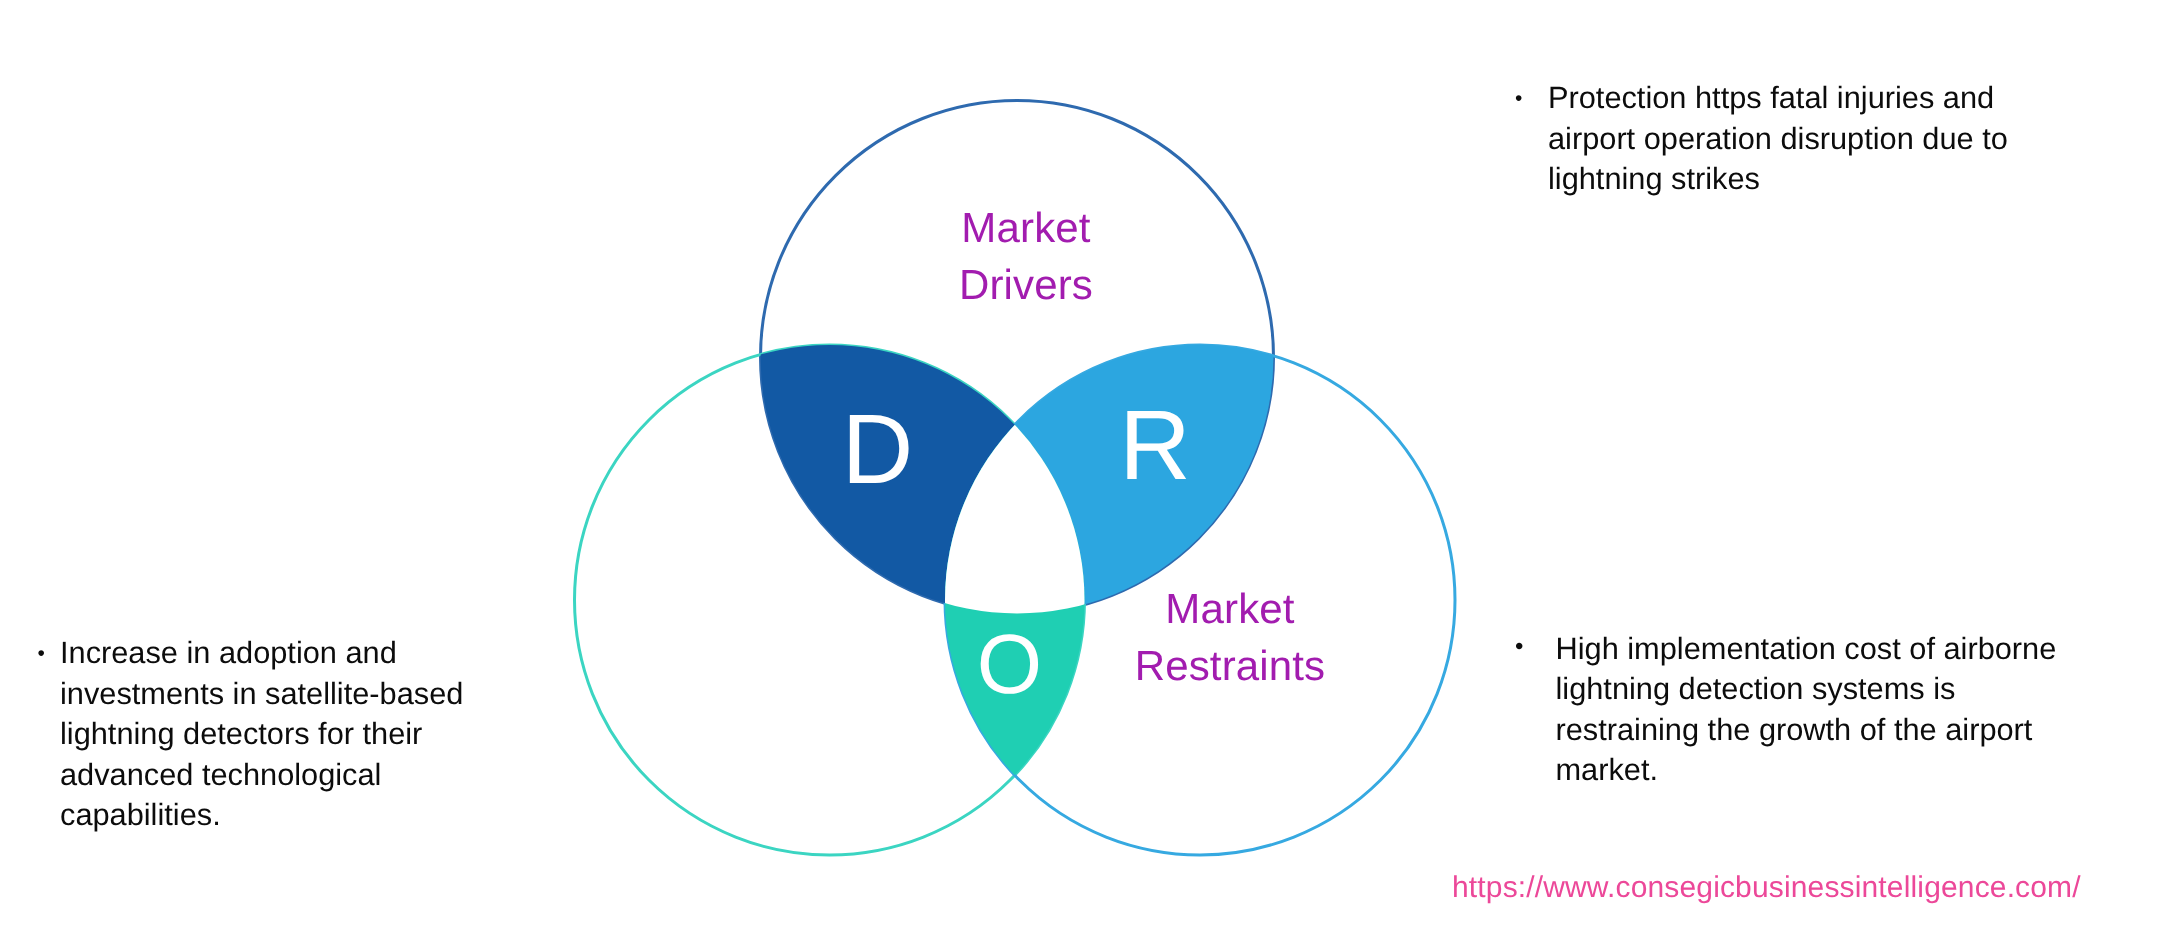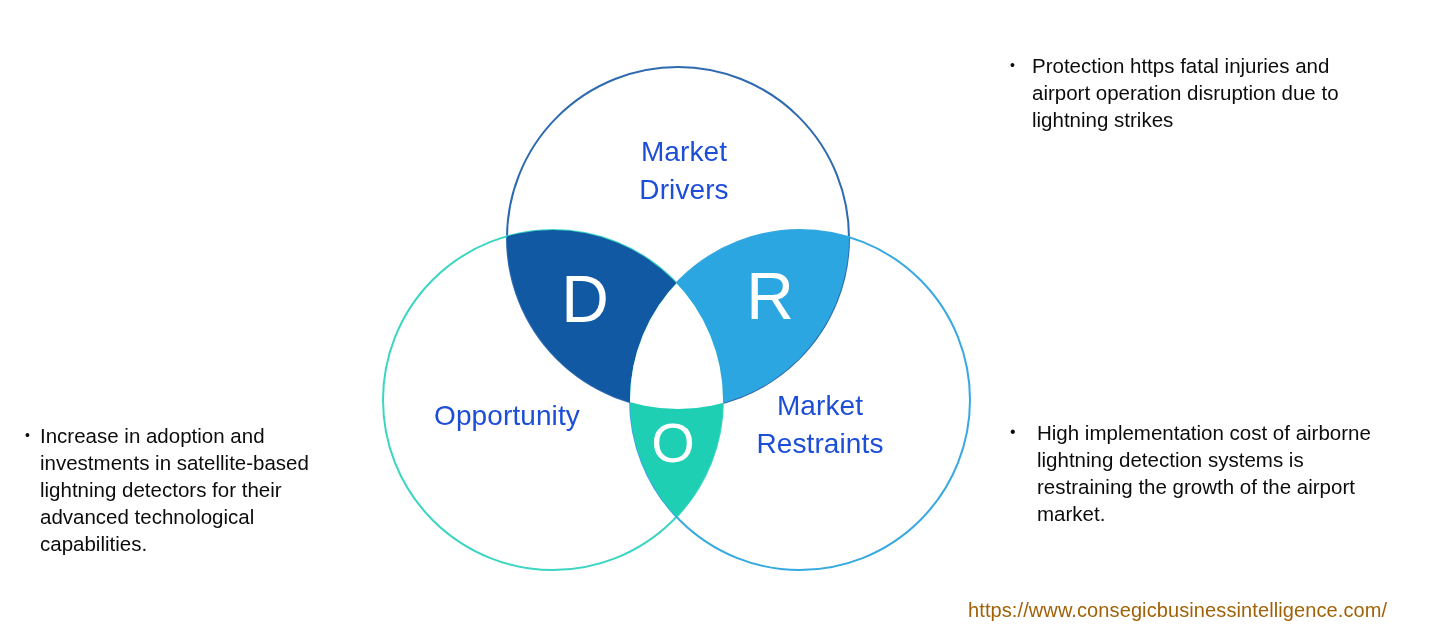--- a/index.html
+++ b/index.html
@@ -10,40 +10,40 @@
   }
   .stage{position:absolute;inset:0;}
   .venn-svg{position:absolute;left:0;top:0;}
   .venn-letter{
     font-family:"Liberation Sans", sans-serif;
     font-size:66px;fill:#ffffff;text-anchor:middle;font-weight:400;
   }
   .venn-letter-small{font-size:56px;}
   .circle-label{
     position:absolute;white-space:pre-line;text-align:center;
-    color:#1d4ed8;font-size:28px;line-height:38px;letter-spacing:0.1px;
+    color:#a21caf;font-size:28px;line-height:38px;letter-spacing:0.1px;
   }
   .bullet{
     position:absolute;display:flex;align-items:flex-start;
     color:#0c0c0c;font-size:20.5px;line-height:27px;
   }
   .bullet .dot{flex:none;font-size:14px;line-height:26px;color:#0c0c0c;}
   .bullet .text{white-space:pre-line;}
   .bullet-drivers{left:1010px;top:52px;}
   .bullet-drivers .dot{width:22px;}
   .bullet-opportunity{left:25px;top:422px;}
   .bullet-opportunity .dot{width:15px;}
   .bullet-restraints{left:1010px;top:419px;}
   .bullet-restraints .dot{width:27px;font-size:16px;}
   .label-drivers{left:584px;top:133px;width:200px;}
   .label-opportunity{left:407px;top:397px;width:200px;}
   .label-restraints{left:720px;top:387px;width:200px;}
   .footer-url{
-    position:absolute;left:968px;top:599px;
-    color:#a16207;font-size:20px;letter-spacing:0.1px;
+    position:absolute;left:968px;top:581px;
+    color:#ec4899;font-size:20px;letter-spacing:0.1px;
   }
 </style>
 </head>
 <body>
 
 <div class="stage">
 
   <svg class="venn-svg" width="1453" height="633" viewBox="0 0 1453 633">
     <defs>
       <clipPath id="clipTop">
@@ -76,21 +76,20 @@
       </g>
     </g>
 
     <text class="venn-letter" x="585" y="322">D</text>
     <text class="venn-letter" x="770" y="319">R</text>
     <text class="venn-letter venn-letter-small" x="673" y="462">O</text>
   </svg>
 
   <div class="circle-label label-drivers">Market
 Drivers</div>
-  <div class="circle-label label-opportunity">Opportunity</div>
   <div class="circle-label label-restraints">Market
 Restraints</div>
 
   <div class="bullet bullet-drivers">
     <span class="dot">•</span>
     <div class="text">Protection https fatal injuries and
 airport operation disruption due to
 lightning strikes</div>
   </div>
 

